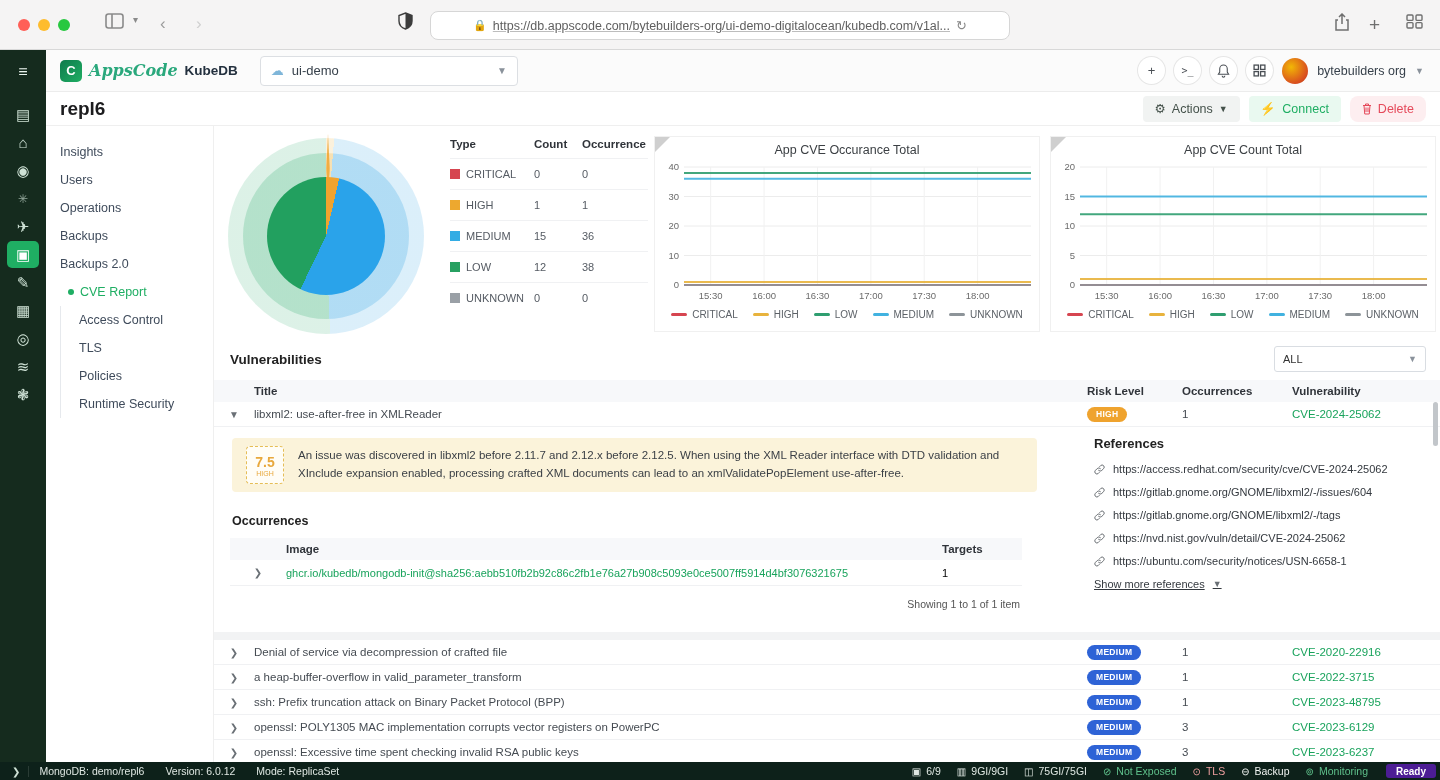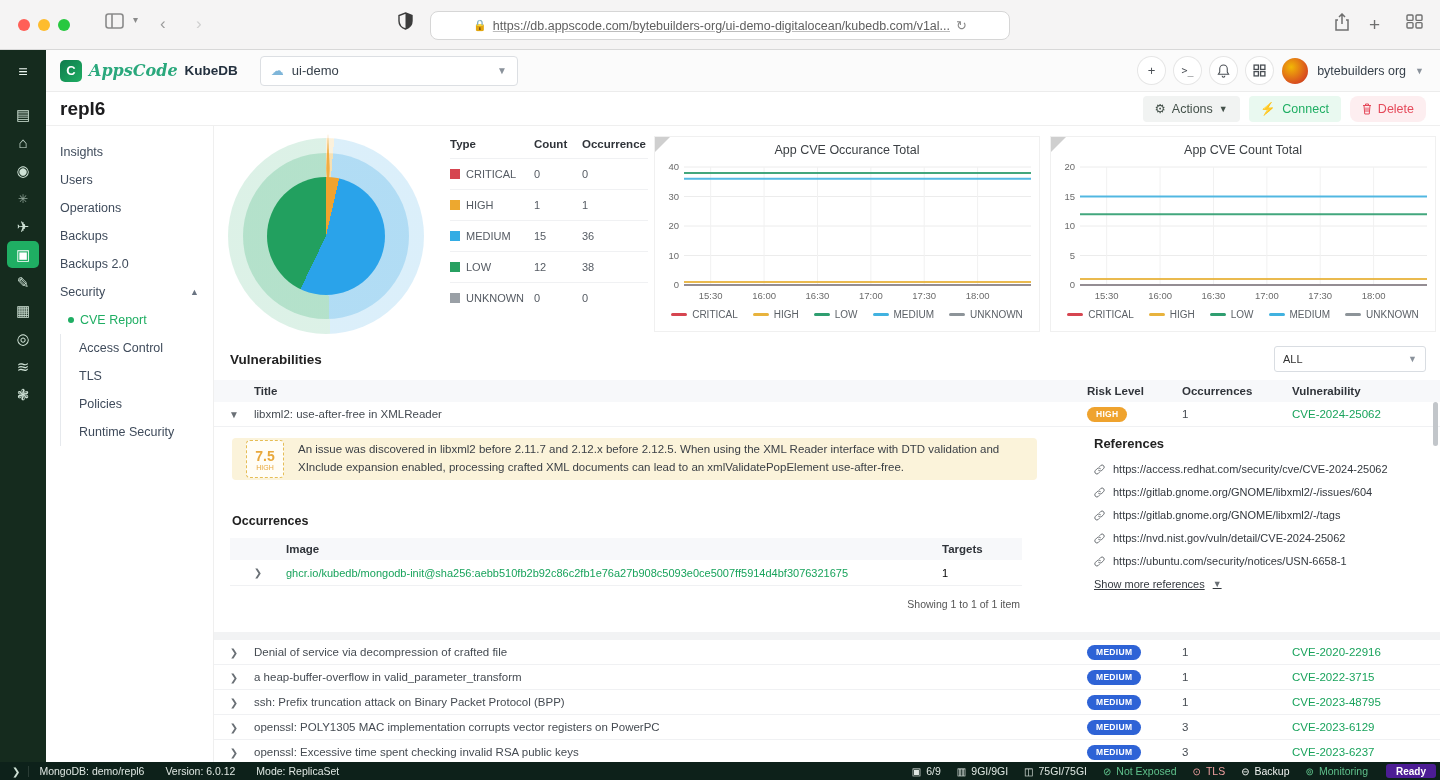--- a/index.html
+++ b/index.html
@@ -88,21 +88,21 @@
   .vrow { height:25px; font-size:11.5px; color:#454b52; border-bottom:1px solid #f0f1f3; background:#fff; }
   .vrow .chev { text-align:center; color:#6a7076; font-size:10px; }
   .risk-pill { display:inline-block; border-radius:9px; color:#fff; font-size:8.5px; font-weight:bold; padding:2.5px 9px; letter-spacing:.3px; }
   .risk-high { background:#efa32e; }
   .risk-medium { background:#2e63d6; }
   .cve-link { color:#19a35c; }
   #vrow1 { position:absolute; left:0; right:0; top:276px; }
 
   
   .detail { position:absolute; left:0; right:0; top:302px; height:204px; background:#fff; }
-  .cream { position:absolute; left:18px; top:10px; width:805px; height:42px; background:#fbf3da; border-radius:4px; display:flex; align-items:center; gap:14px; padding:0 14px; }
+  .cream { position:absolute; left:18px; top:10px; width:805px; height:54px; background:#fbf3da; border-radius:4px; display:flex; align-items:center; gap:14px; padding:0 14px; }
   .score-box { width:38px; height:38px; background:#fffdf6; border:1.5px dashed #e5bd55; border-radius:4px; display:flex; flex-direction:column; align-items:center; justify-content:center; flex:none; }
   .score-num { font-size:14px; font-weight:bold; color:#e8a83c; }
   .score-lvl { font-size:7px; color:#e8a83c; }
   .cve-desc { font-size:11.5px; color:#3a3f45; line-height:1.55; }
   .occ-title { position:absolute; left:18px; top:86px; font-size:12.5px; font-weight:bold; color:#222; }
   .occ-grid { display:grid; grid-template-columns:56px 1fr 80px; align-items:center; }
   .occ-head { position:absolute; left:16px; top:110px; width:792px; height:22px; background:#f7f8fa; font-size:11.5px; font-weight:bold; color:#30343a; }
   .occ-row { position:absolute; left:16px; top:132px; width:792px; height:26px; font-size:11px; border-bottom:1px solid #f0f1f3; }
   .occ-row .chev { text-align:center; color:#6a7076; font-size:10px; }
   .img-link { color:#19a35c; overflow:hidden; white-space:nowrap; text-overflow:ellipsis; }
@@ -254,21 +254,20 @@
   </div>
 </div>
 
 <div class="sidenav">
   <div id="nav-list">
       <div class="nav-item">Insights</div>
       <div class="nav-item">Users</div>
       <div class="nav-item">Operations</div>
       <div class="nav-item">Backups</div>
       <div class="nav-item">Backups 2.0</div>
-      <div class="nav-item">Security<span class="chev">▲</span></div>
     </div>
   <div class="nav-sub" id="nav-sub">
       <div class="nav-item active">
         <span class="dot"></span>
         <span>CVE Report</span>
       </div>
       <div class="nav-item">
         <span>Access Control</span>
       </div>
       <div class="nav-item">

